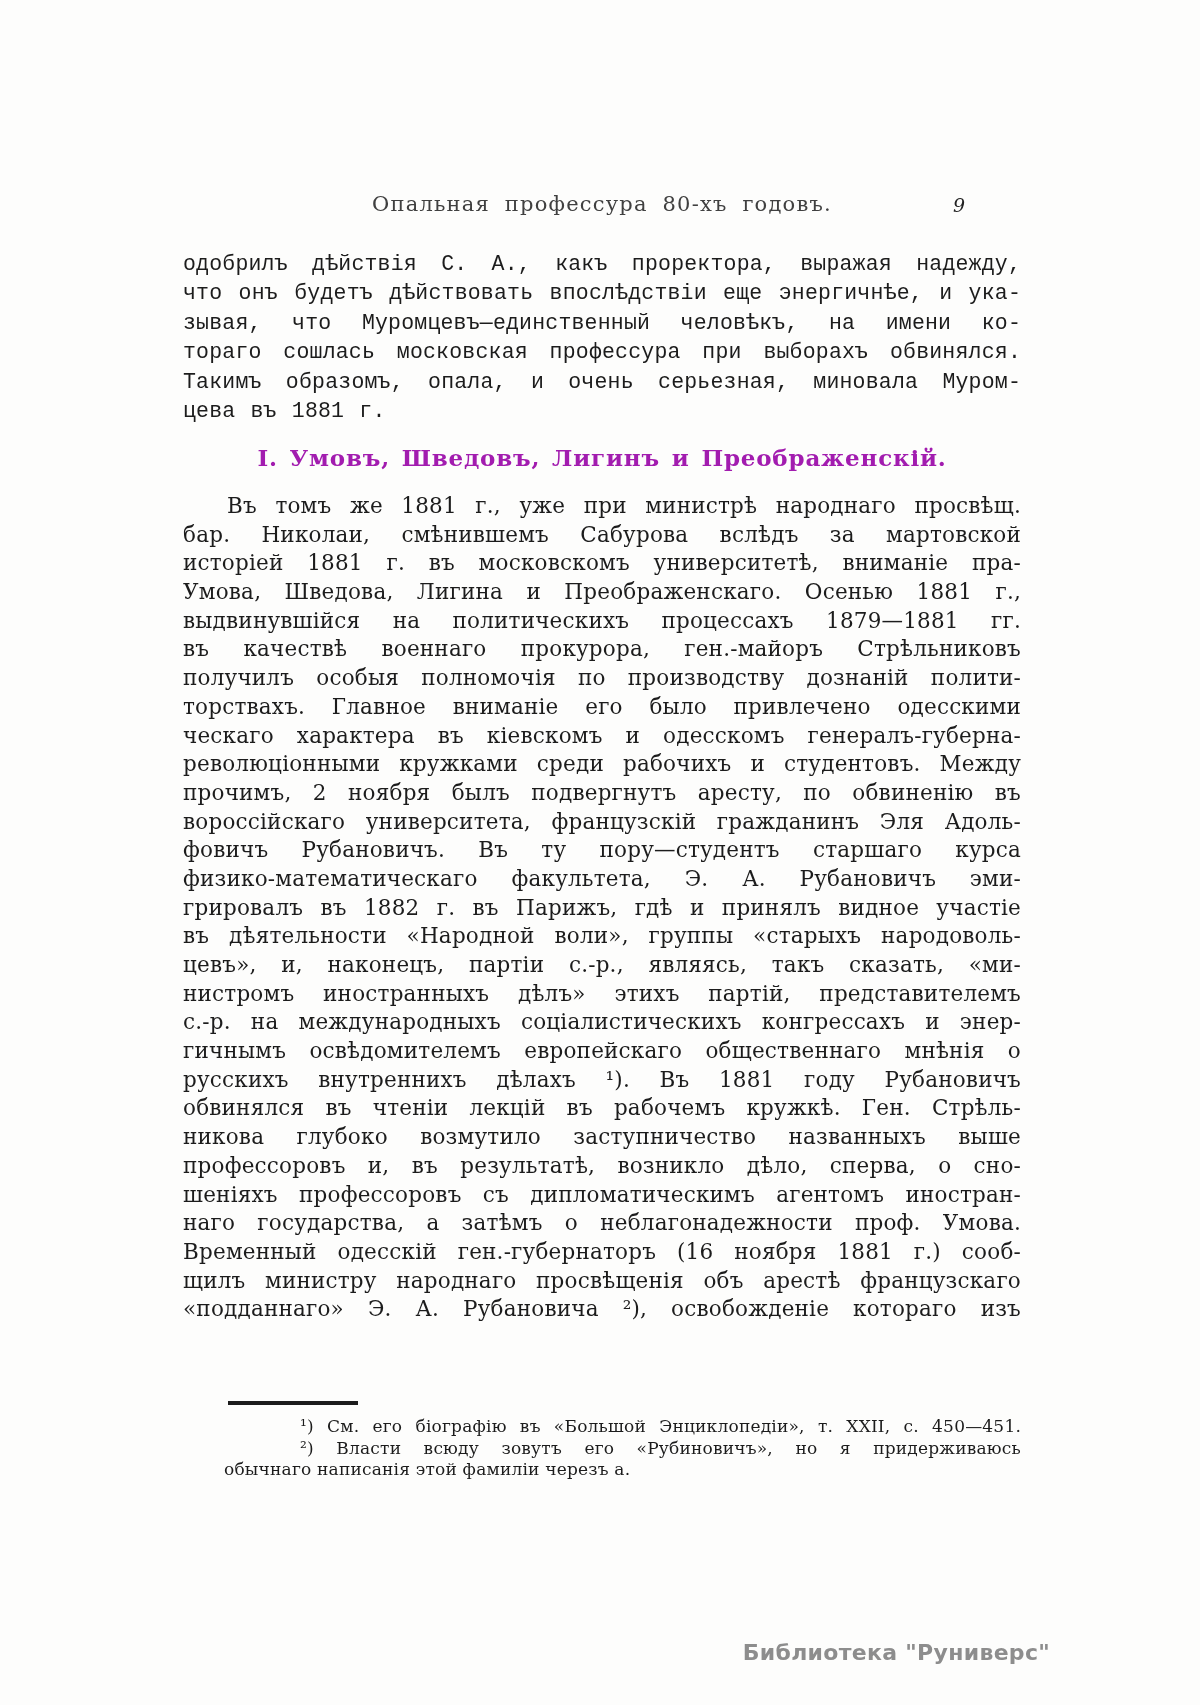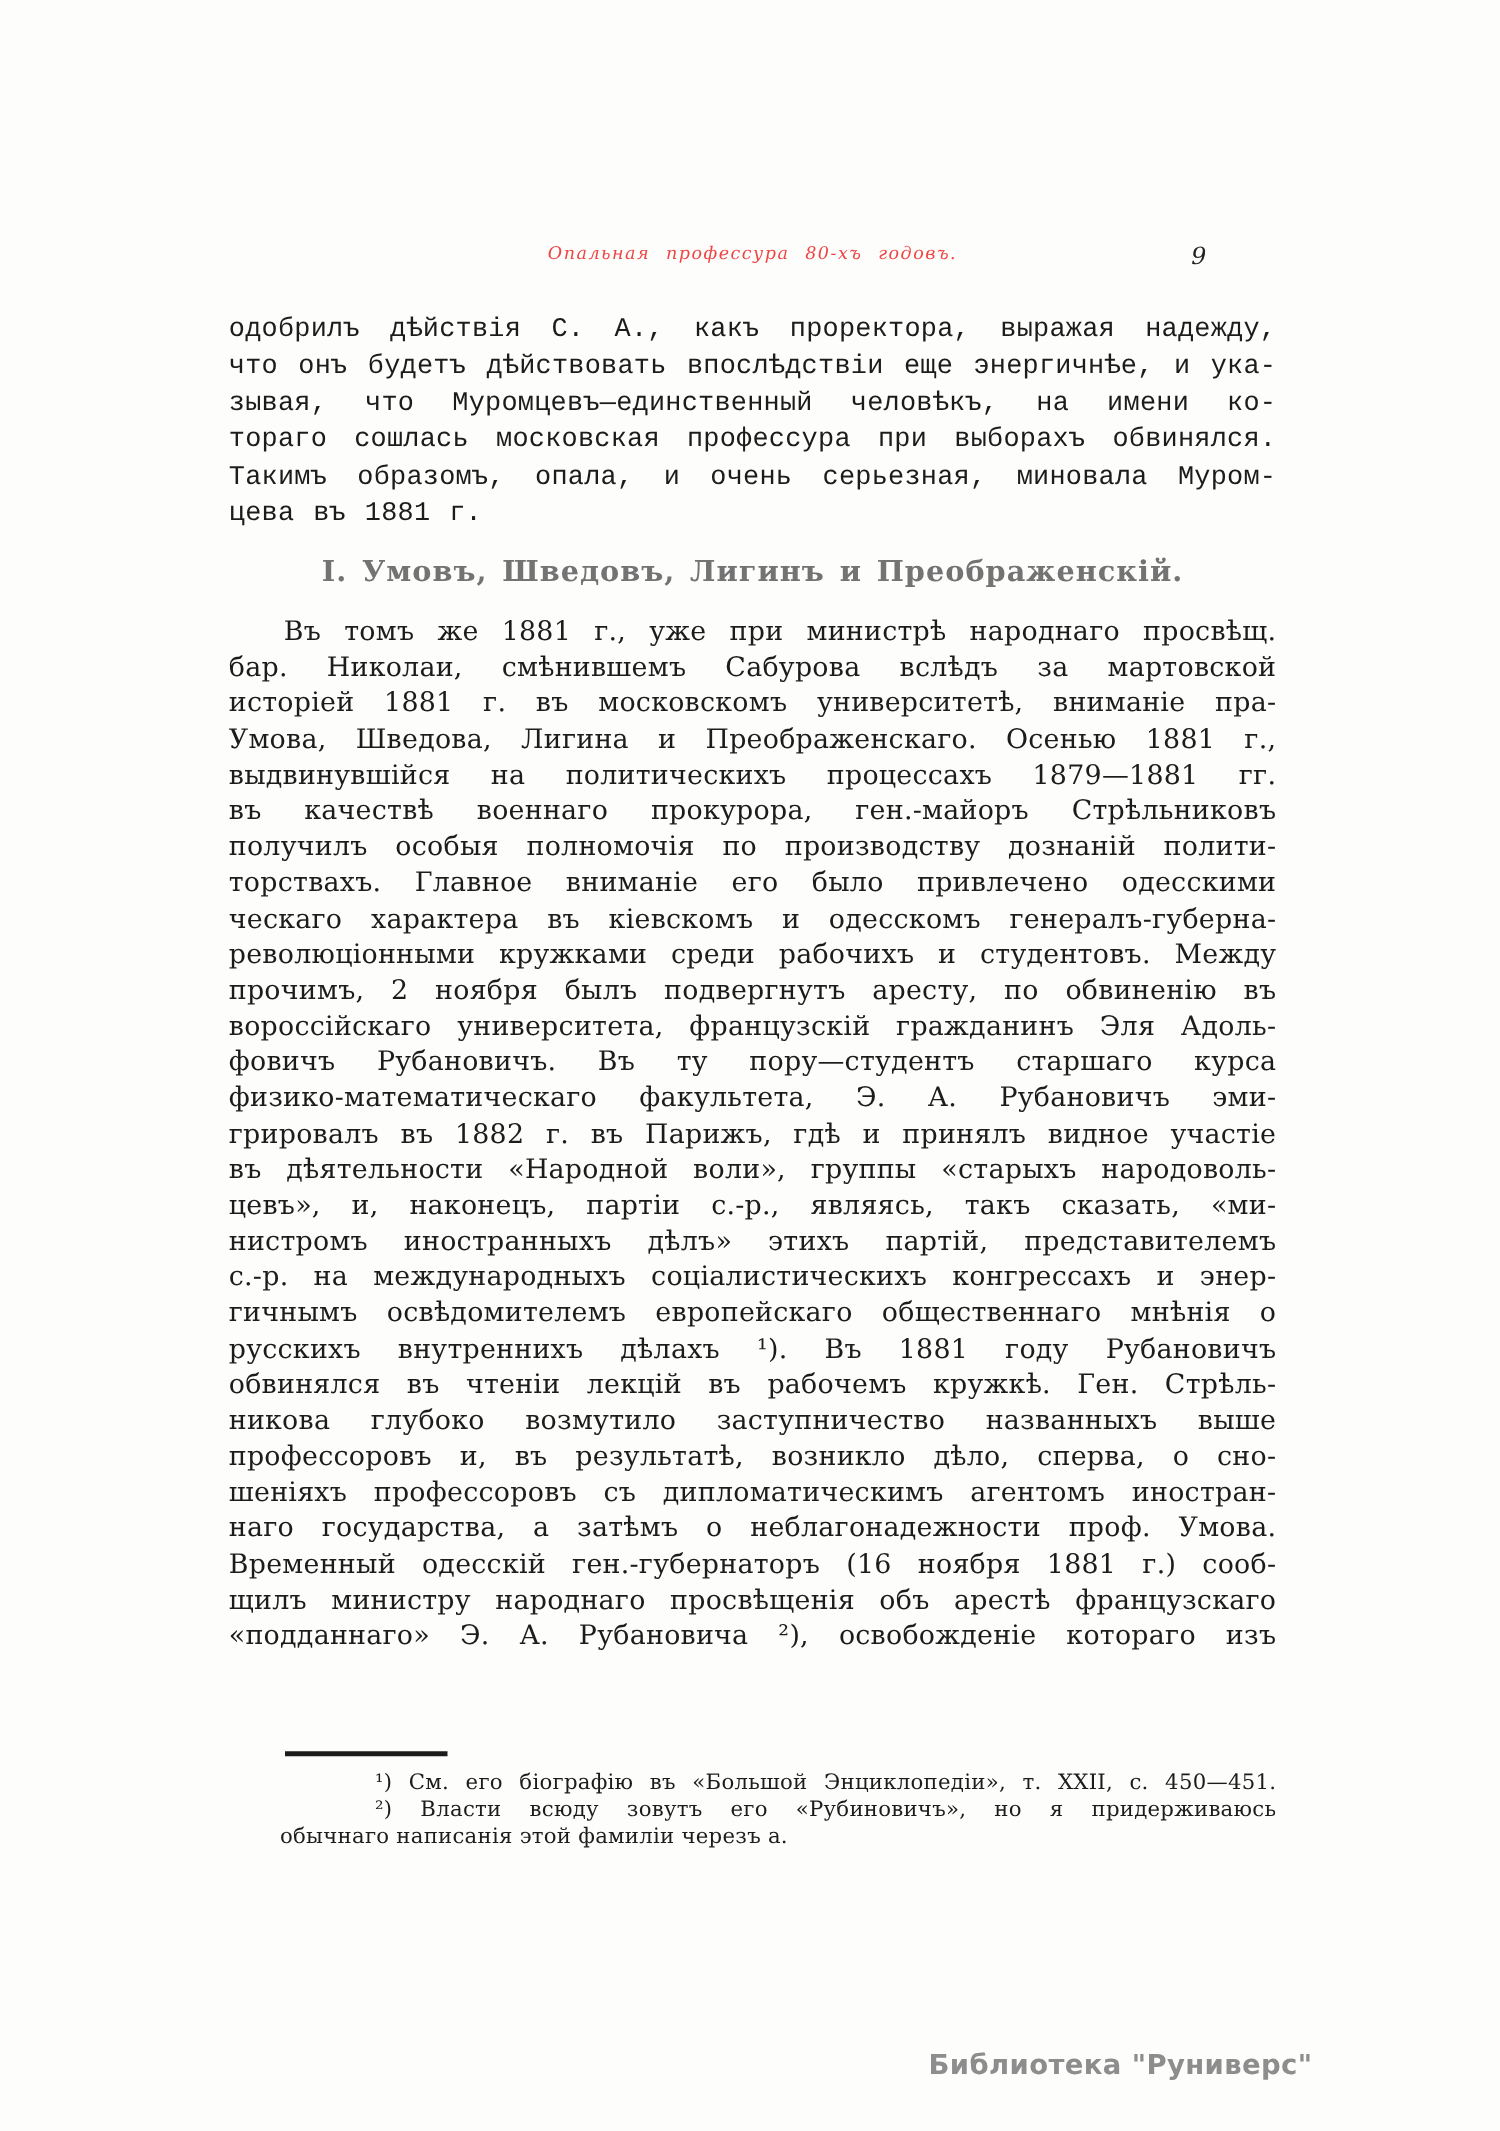--- a/index.html
+++ b/index.html
@@ -20,25 +20,24 @@
 
   
   .running-header-row {
     position: absolute;
     left: 183px;
     top: 192px;
     width: 838px;
     text-align: center;
   }
   .running-title {
-    font-style: italic;
-    font-size: 14px;
+    font-size: 21px;
     letter-spacing: 1.2px;
     word-spacing: 7px;
-    color: #ef4444;
+    color: #404040;
   }
   .page-num {
     position: absolute;
     left: 770px;
     top: 2px;
     font-style: italic;
     font-size: 19px;
     color: #222;
   }
 
@@ -69,21 +68,21 @@
     position: absolute;
     left: 183px;
     top: 444px;
     width: 838px;
     margin: 0;
     text-align: center;
     font-size: 23px;
     font-weight: bold;
     letter-spacing: 0.8px;
     word-spacing: 3px;
-    color: #737373;
+    color: #a21caf;
   }
 
   
   .fn-rule {
     position: absolute;
     left: 228px;
     top: 1401px;
     width: 130px;
     height: 4px;
     background: #1c1c1c;

